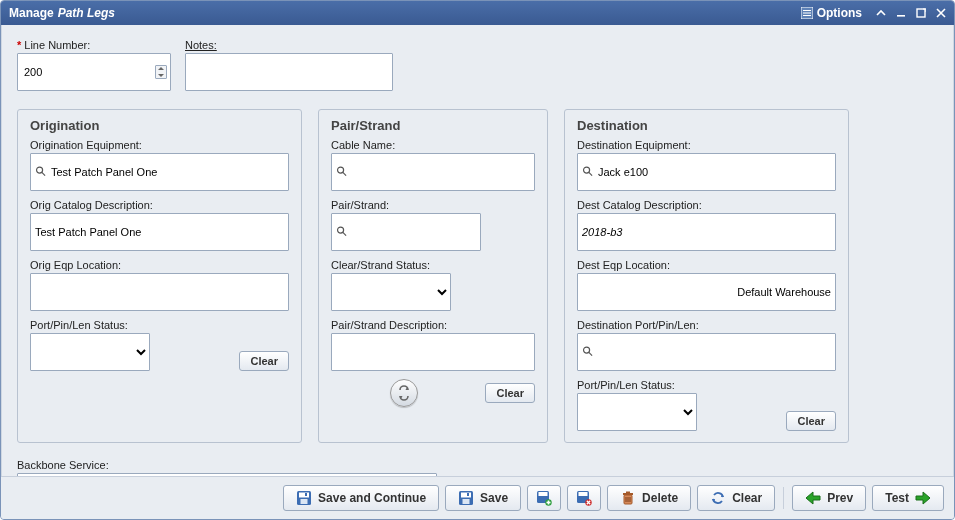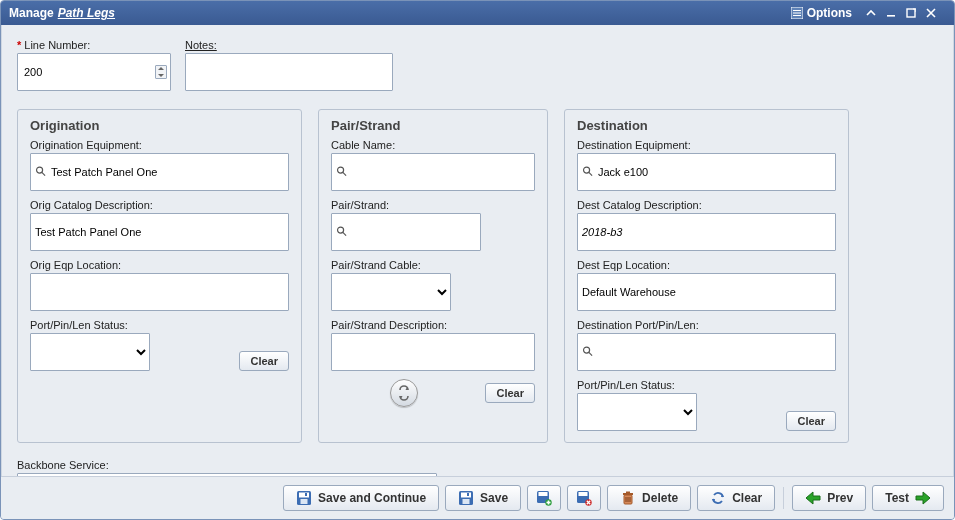--- a/index.html
+++ b/index.html
@@ -20,25 +20,25 @@
     flex-direction:column;
     overflow:hidden;
     box-shadow:0 0 0 1px #cfd7e2 inset;
   }
   .titlebar {
     height:24px;
     background:linear-gradient(#4a6ea8,#3a5a92);
     color:#fff;
     display:flex;
     align-items:center;
-    padding:0 16px 0 8px;
+    padding:0 6px 0 8px;
     font-size:12px;
   }
   .titlebar .title-main { font-weight:bold; margin-right:4px;}
-  .titlebar .title-sub { font-style:italic; font-weight:bold;text-decoration:underline;}
+  .titlebar .title-sub { font-style:italic; font-weight:bold;}
   .titlebar .spacer { flex:1; }
   .title-btn {
     display:flex; align-items:center; gap:4px;
     padding:2px 6px; cursor:pointer; color:#fff; font-weight:bold;
     border-radius:2px;
   }
   .title-ico {
     width:14px; height:14px; display:flex; align-items:center; justify-content:center;
     cursor:pointer; color:#fff; font-weight:bold; margin-left:6px;
   }
@@ -262,21 +262,21 @@
               <svg class="mag-svg" viewBox="0 0 12 12">
                   <circle cx="5" cy="5" r="3.3" stroke="#555" stroke-width="1.3" fill="none"></circle>
                   <line x1="7.5" y1="7.5" x2="11" y2="11" stroke="#555" stroke-width="1.3"></line>
                 </svg>
             </span>
             <input type="text" style="width: 150px;" value="">
           </div>
         </div>
 
         <div class="row">
-          <span class="lbl">Pair/Strand Cable:</span>
+          <span class="lbl">Clear/Strand Status:</span>
           <select class="short"><option></option></select>
         </div>
 
         <div class="row">
           <span class="lbl">Pair/Strand Description:</span>
           <input type="text" style="width: 100%;" value="">
         </div>
 
         <div style="display:flex; align-items:center; gap:8px;">
           <div style="flex:1; display:flex; justify-content:center;">
@@ -311,21 +311,21 @@
           </div>
         </div>
 
         <div class="row">
           <span class="lbl">Dest Catalog Description:</span>
           <input type="text" style="width: 100%; font-style: italic;" value="2018-b3">
         </div>
 
         <div class="row">
           <span class="lbl">Dest Eqp Location:</span>
-          <input type="text" style="width: 100%;" value="Default Warehouse">
+          <input type="text" style="width: 100%; text-align: right;" value="Default Warehouse">
         </div>
 
         <div class="row">
           <span class="lbl">Destination Port/Pin/Len:</span>
           <div class="with-icon">
             <span class="mag">
               <svg class="mag-svg" viewBox="0 0 12 12">
                   <circle cx="5" cy="5" r="3.3" stroke="#555" stroke-width="1.3" fill="none"></circle>
                   <line x1="7.5" y1="7.5" x2="11" y2="11" stroke="#555" stroke-width="1.3"></line>
                 </svg>

